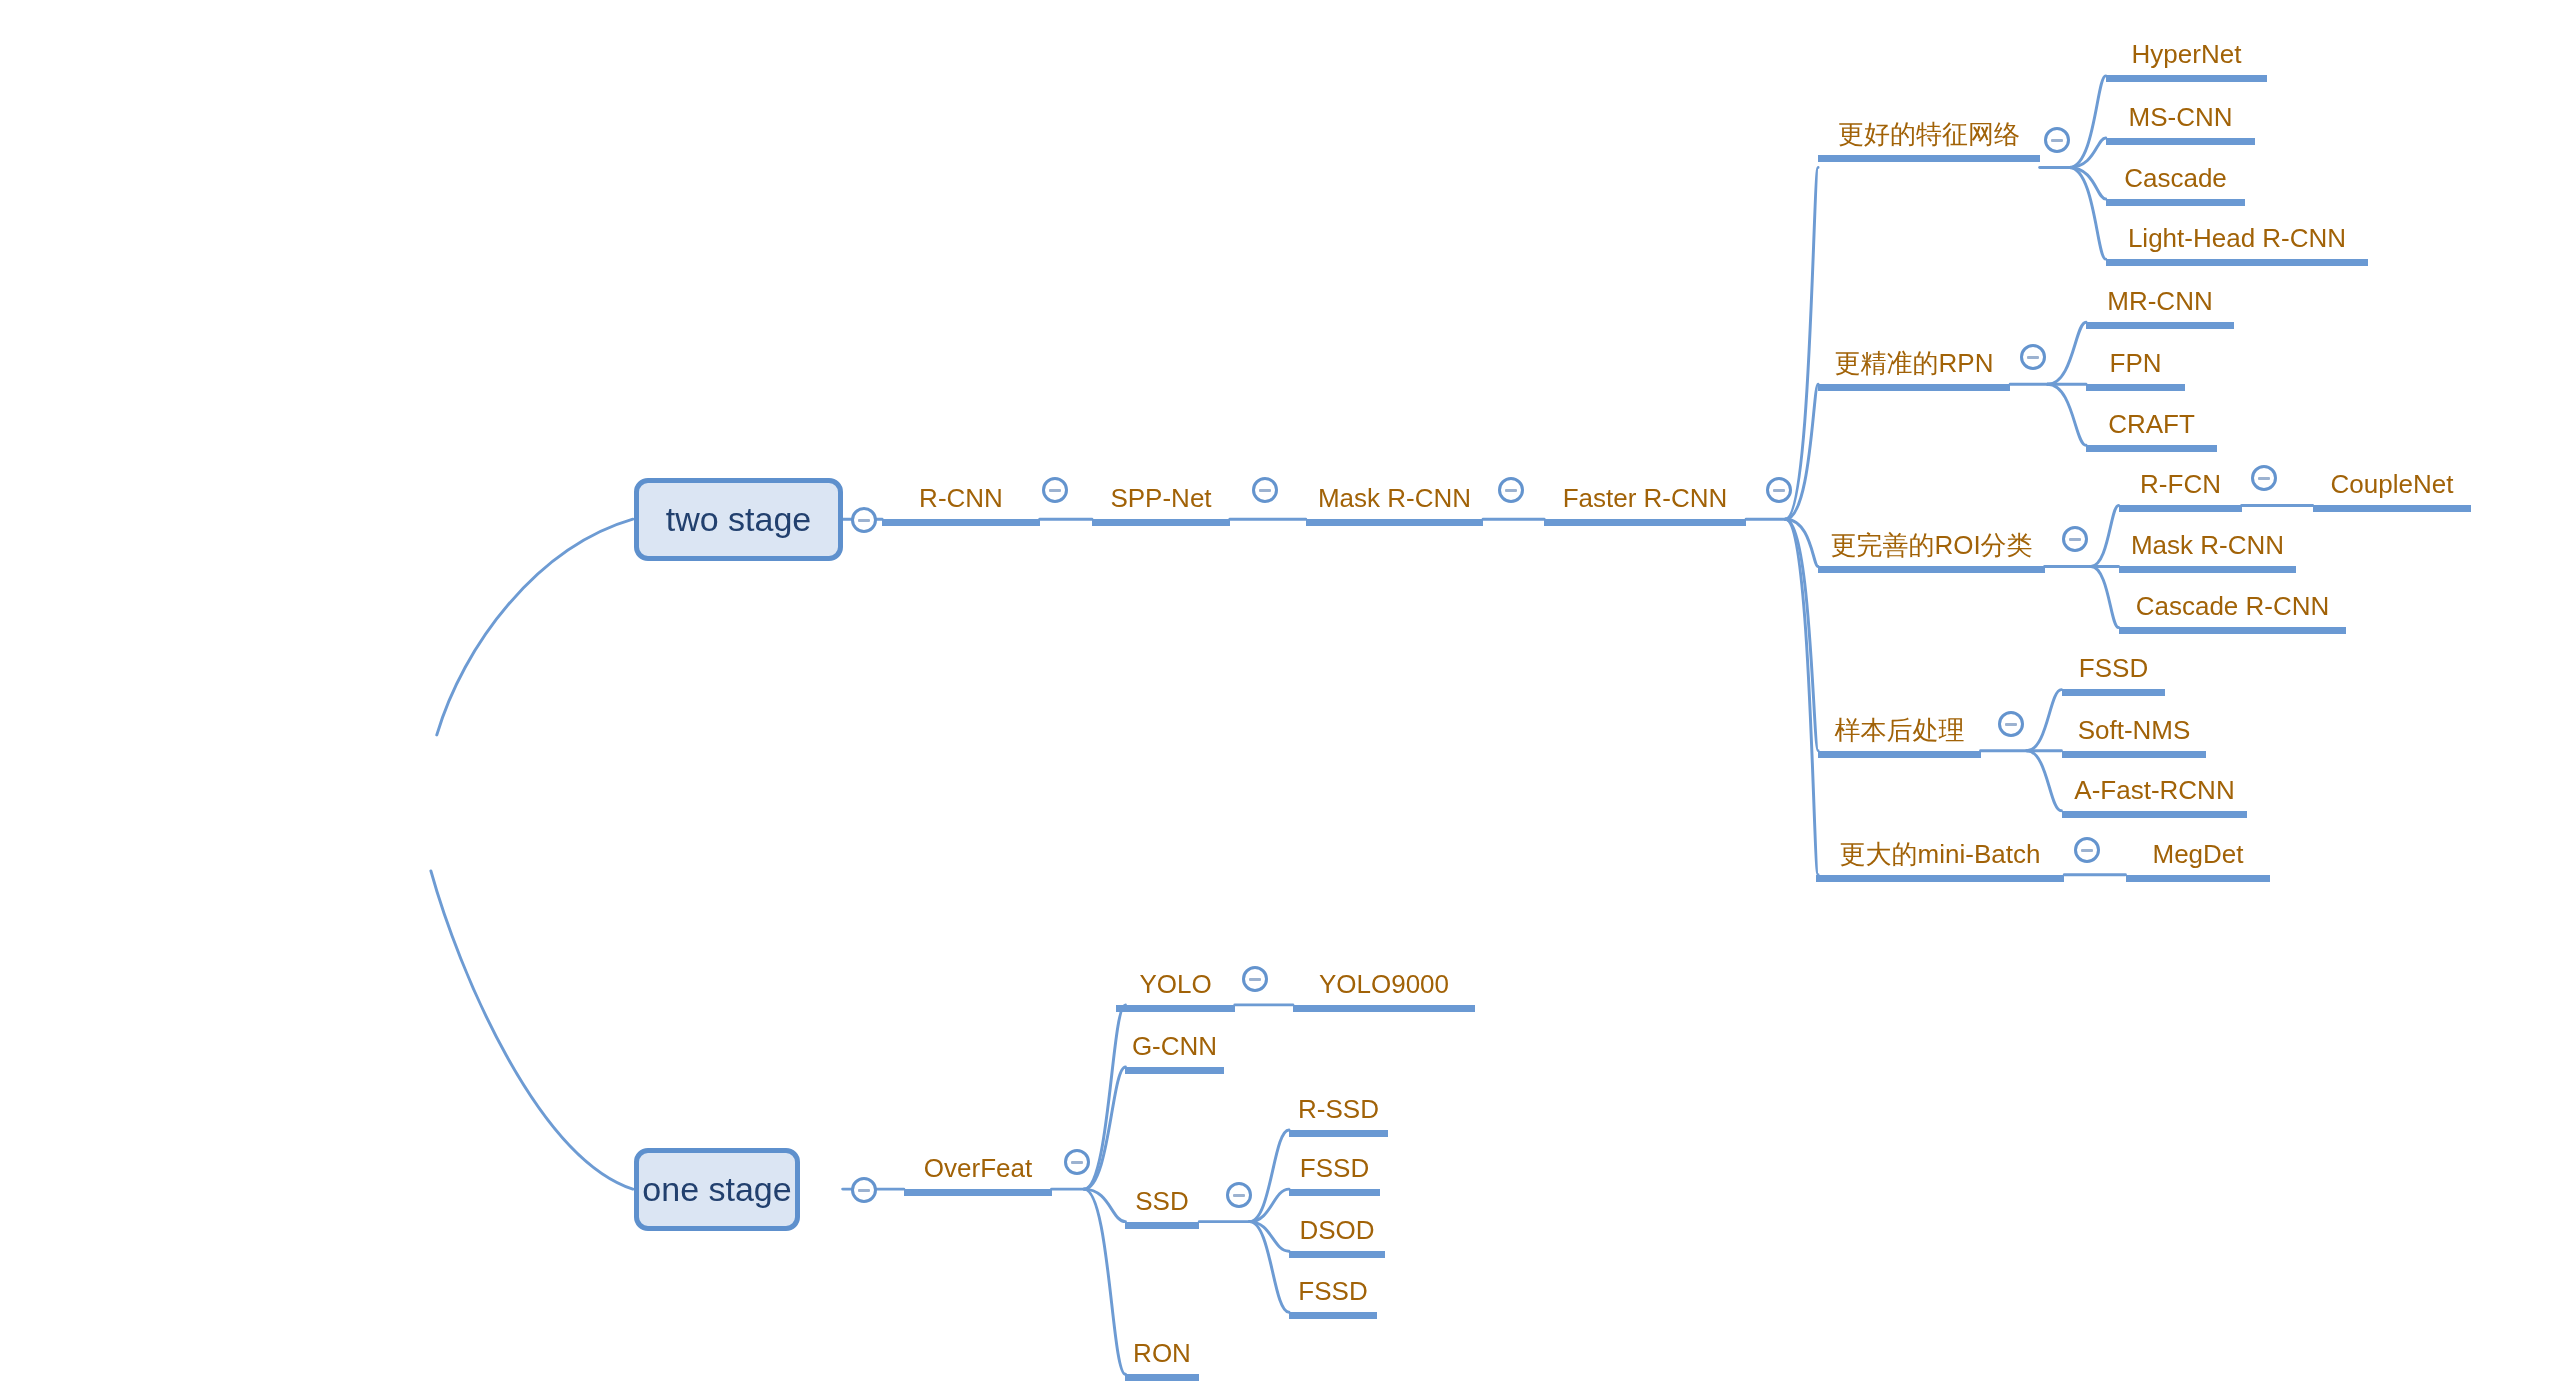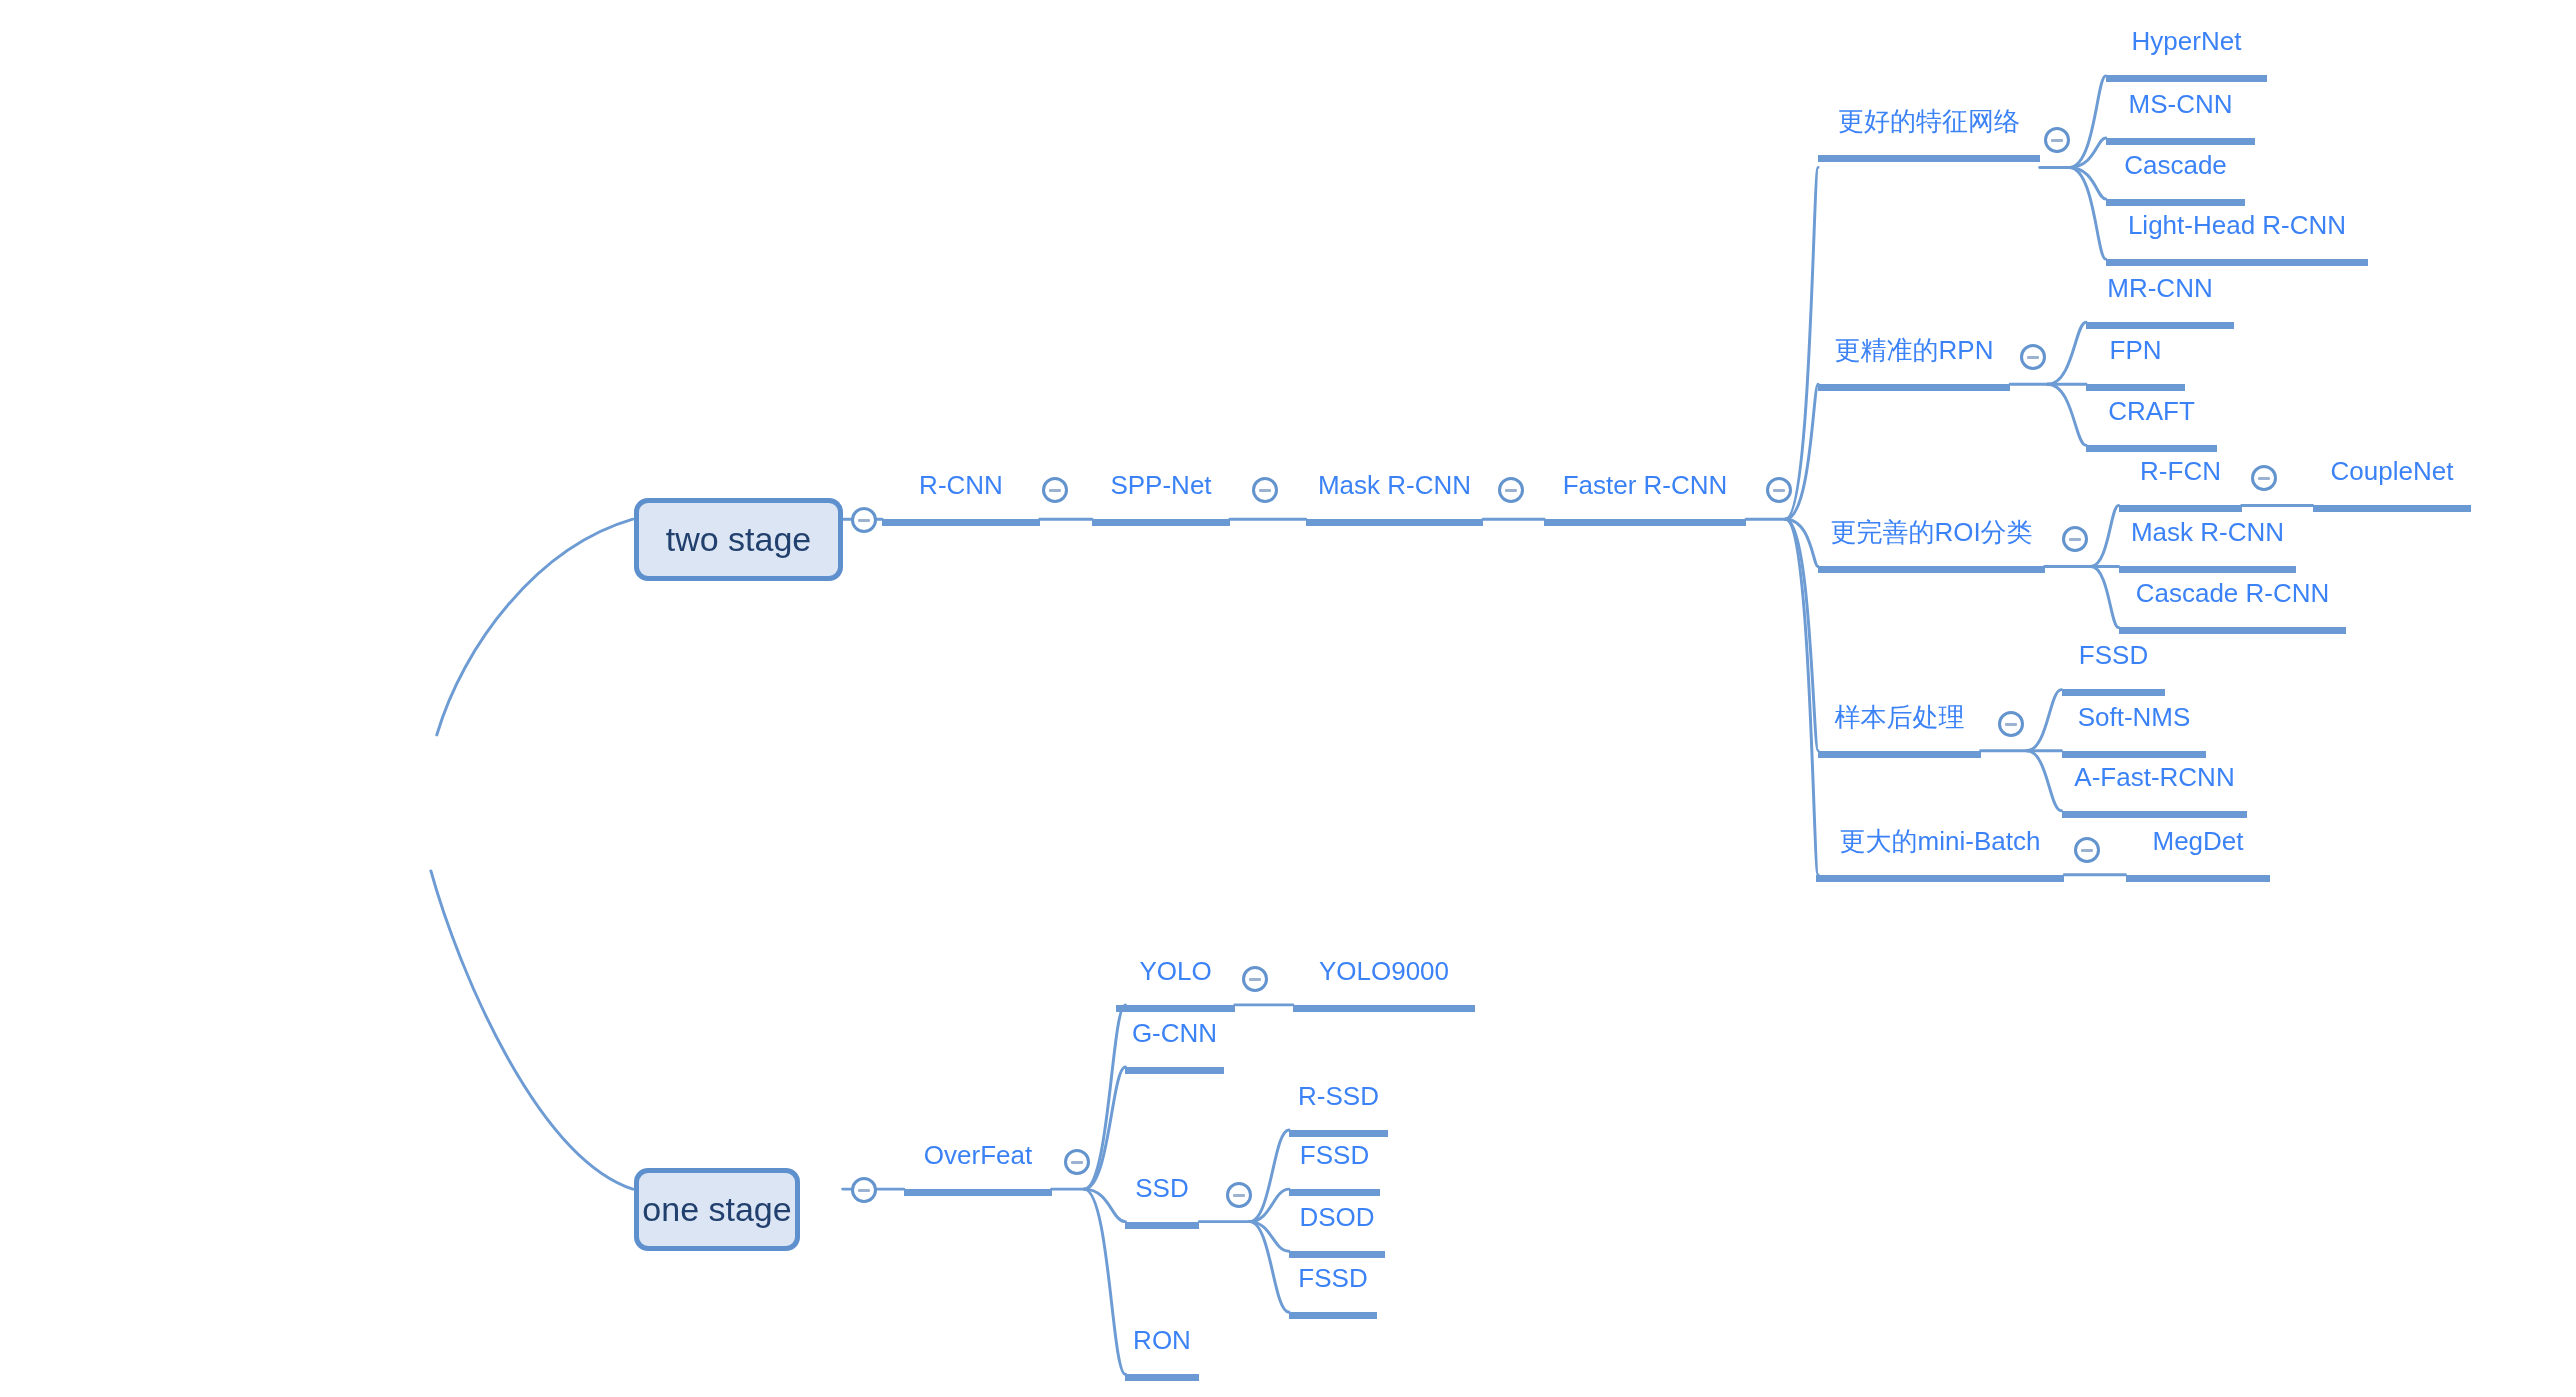--- a/index.html
+++ b/index.html
@@ -12,36 +12,35 @@
   }
   .connector-layer{position:absolute;left:0;top:0;width:2576px;height:1397px;}
   .connector-layer path{stroke:#6d9bd3;stroke-width:3;fill:none;stroke-linecap:round;}
   
   .node{
     position:absolute;
     box-sizing:border-box;
     height:47px;
     border-bottom:7px solid #6a99d3;
     display:flex;align-items:flex-end;justify-content:center;
-    padding-bottom:21px;
-    font-size:26px;line-height:1;color:#3b82f6;
+    padding-bottom:8px;
+    font-size:26px;line-height:1;color:#a16207;
     white-space:nowrap;
     cursor:default;
   }
   
   .boxnode{
     position:absolute;
     box-sizing:border-box;
     background:#dbe5f3;
     border:5px solid #5e90cd;
     border-radius:14px;
     display:flex;align-items:center;justify-content:center;
     font-size:34px;color:#22406e;
     white-space:nowrap;
-    margin-top:20px;
   }
   .rootnode{
     position:absolute;
     box-sizing:border-box;
     background:#d9e4f2;
     border:9px solid #5b8cce;
     border-radius:24px;
     box-shadow:inset 0 0 0 5px #fafcfe;
     display:flex;align-items:center;justify-content:center;
     font-size:47px;font-weight:bold;color:#3a659b;

